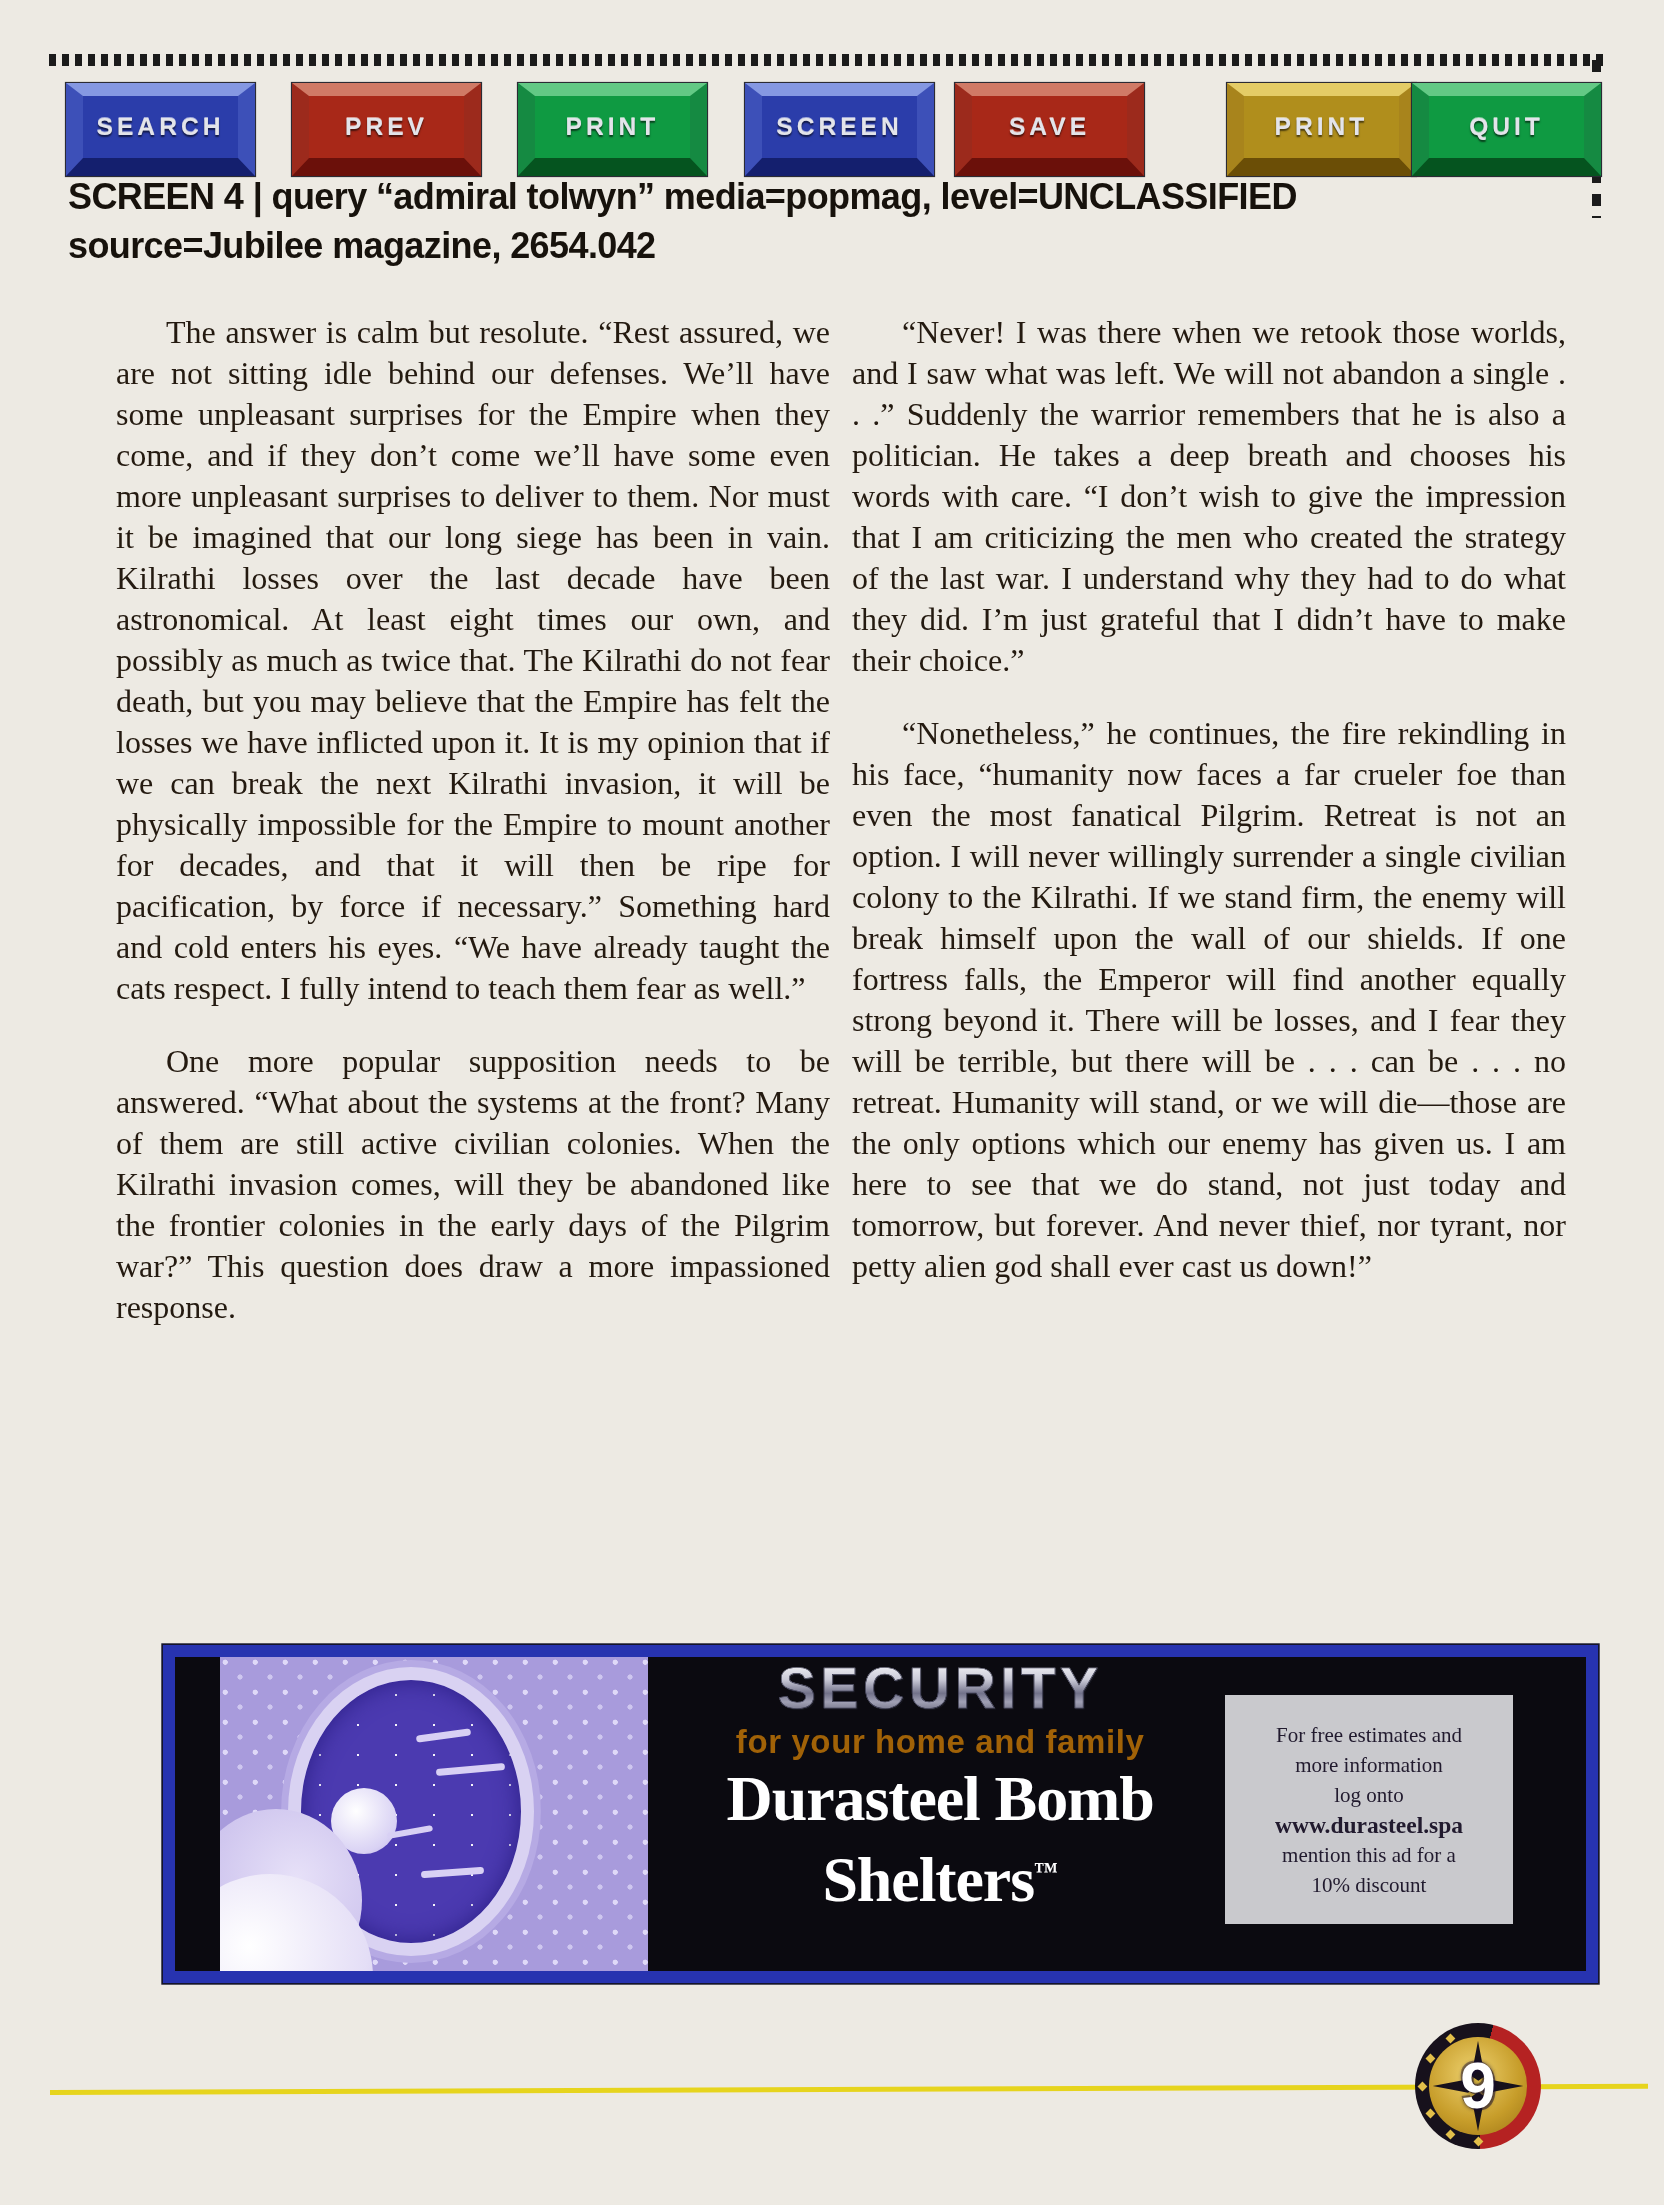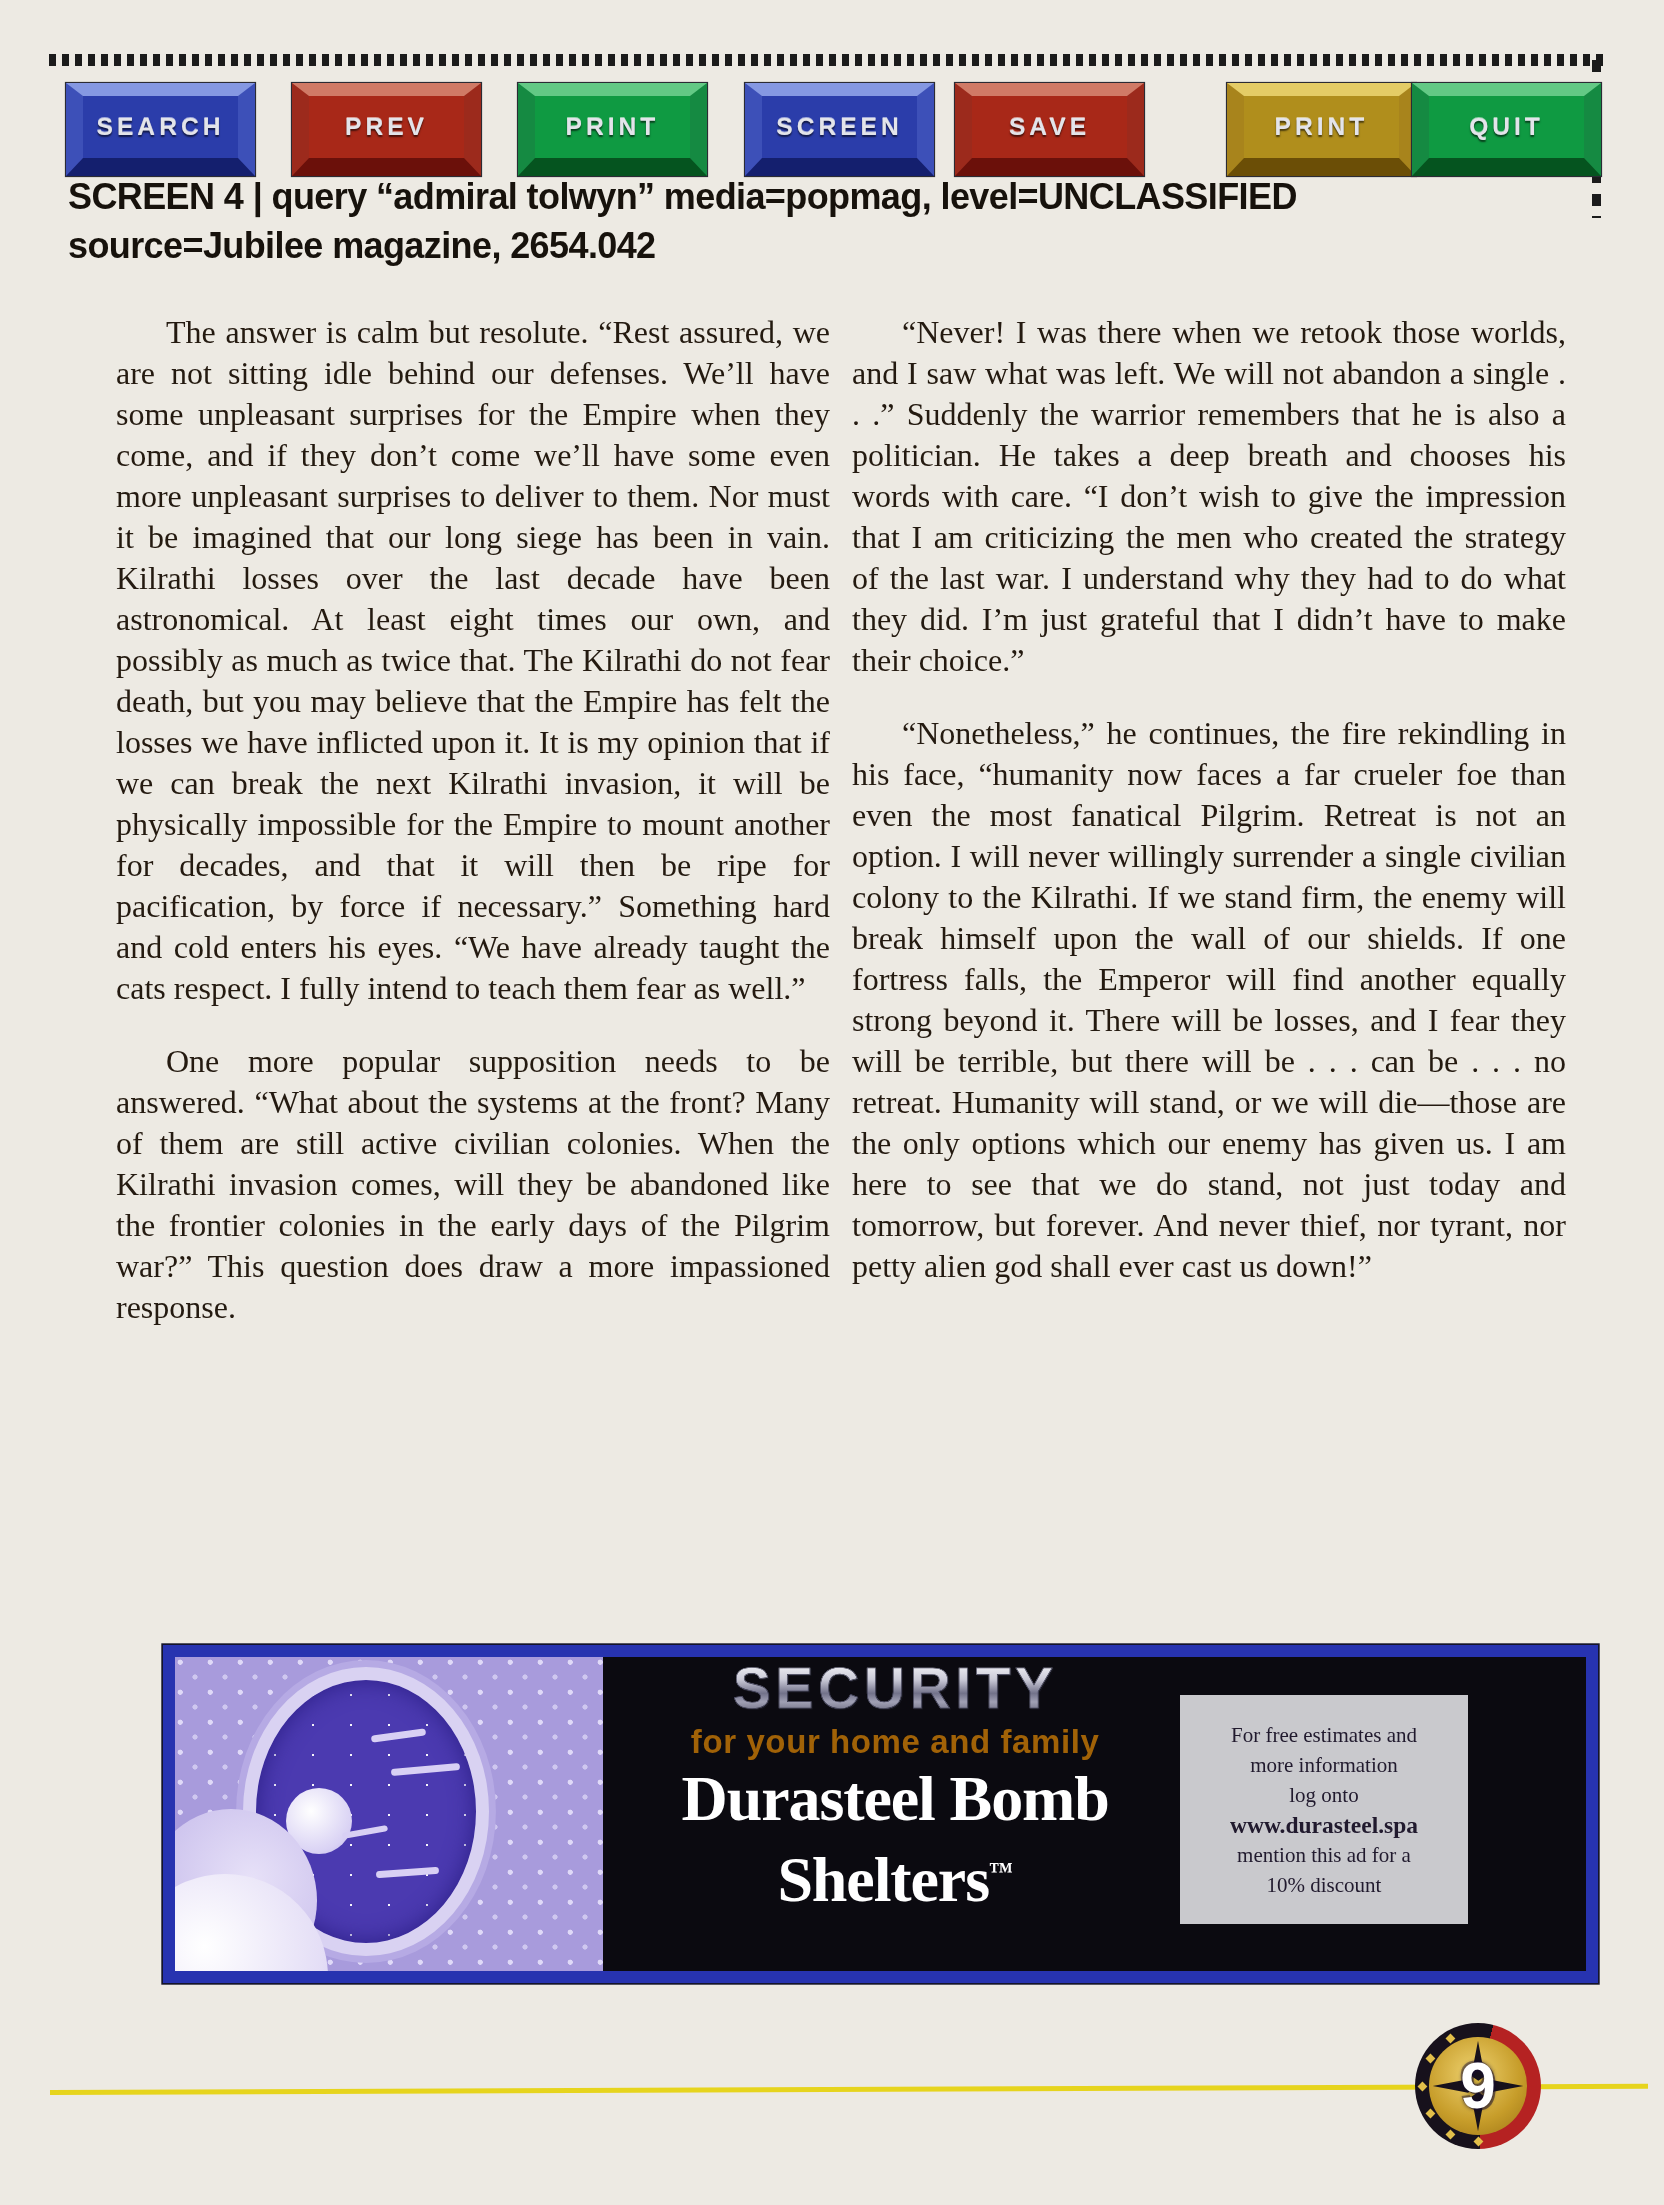--- a/index.html
+++ b/index.html
@@ -57,20 +57,21 @@
   }
   .col-left{left:116px;}
   .col-right{left:852px;}
   .article-col p{margin:0 0 32px 0;text-indent:50px;}
 
   
   .ad{
     position:absolute;left:163px;top:1645px;width:1435px;height:338px;box-sizing:border-box;
     border:12.6px solid #2733b0;background:#0b0a10;
     box-shadow:0 0 0 1.7px #14142a;
+    padding-left:45px;
   }
   .ad-inner{display:flex;width:100%;height:100%;}
   .ad-photo{
     position:relative;width:428px;height:100%;overflow:hidden;flex:none;
     background-color:#a89bdc;
     background-image:
       radial-gradient(circle 2.9px at 5.2px 5.2px, rgba(233,228,252,.85) 2.3px, transparent 2.9px),
       radial-gradient(circle 2.9px at 20px 20px, rgba(233,228,252,.6) 2.3px, transparent 2.9px);
     background-size:30px 30px;
   }

